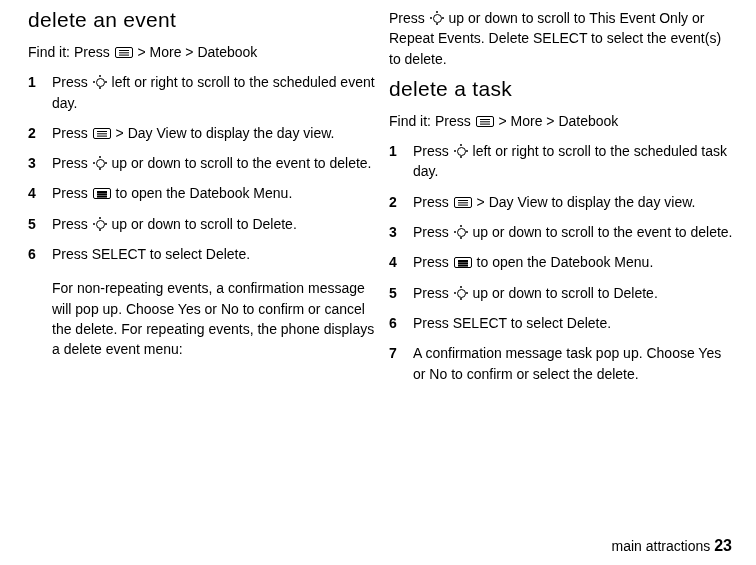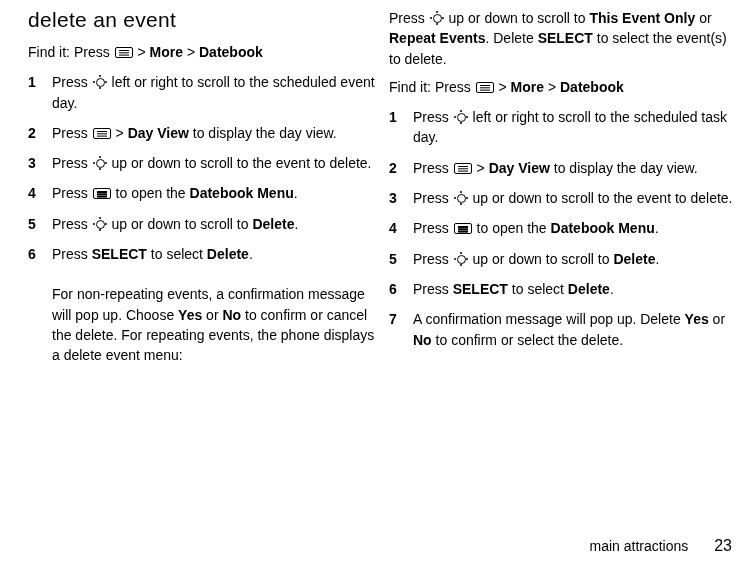--- a/index.html
+++ b/index.html
@@ -27,34 +27,34 @@
       letter-spacing: 0.3px;
       margin-bottom: 10px;
       margin-top: 0;
     }
     .col2 h2 { margin-top: 8px; }
     .findit {
       margin-bottom: 10px;
       line-height: 1.45;
     }
     .findit-label { font-weight: normal; }
-    .bold { font-weight: bold; }
+    .bold { font-weight: normal; }
     ol.steps { list-style: none; }
     ol.steps > li {
       display: flex;
       margin-bottom: 10px;
       line-height: 1.45;
     }
     .step-num {
       font-weight: bold;
       width: 24px;
       flex-shrink: 0;
     }
     .step-body { flex: 1; }
-    .step-para { margin-top: 20px; }
+    .step-para { margin-top: 14px; }
     .continue-para { line-height: 1.45; margin-bottom: 8px; }
     .icon-menu {
       display: inline-block;
       width: 18px;
       height: 11px;
       border: 1.4px solid #000;
       border-radius: 2px;
       vertical-align: -1px;
       position: relative;
       margin: 0 1px;
@@ -92,22 +92,22 @@
     .icon-nav .dot.t { left: 6px; top: 0; }
     .icon-nav .dot.b { left: 6px; bottom: 0; }
     .icon-nav .dot.l { left: 0; top: 6px; }
     .icon-nav .dot.r { right: 0; top: 6px; }
     .footer {
       position: absolute;
       bottom: 10px;
       right: 24px;
       font-size: 14px;
     }
-    .footer .section { margin-right: 22px; }
-    .footer .pnum { font-weight: normal; font-size: 16px; }
+    .footer .section { }
+    .footer .pnum { font-weight: bold; font-size: 16px; }
   </style>
 </head>
 <body>
 
 <div class="columns">
 
   <div class="col">
     <h2>delete an event</h2>
 
     <p class="findit">
@@ -156,20 +156,21 @@
         </span>
       </li>
     </ol>
   </div>
 
   <div class="col col2">
     <p class="continue-para">
       <span>Press </span><span class="icon-nav"><span class="dot t"></span><span class="dot b"></span><span class="dot l"></span><span class="dot r"></span></span><span> up or down to scroll to </span><span class="bold">This Event Only</span><span> or </span><span class="bold">Repeat Events</span><span>. Delete </span><span class="bold">SELECT</span><span> to select the event(s) to delete.</span>
     </p>
 
+    <h2>delete a task</h2>
 
     <p class="findit">
       <span class="findit-label">Find it:</span>
       <span>Press </span><span class="icon-menu"></span><span> &gt; </span><span class="bold">More</span><span> &gt; </span><span class="bold">Datebook</span>
     </p>
 
     <ol class="steps">
       <li>
         <span class="step-num">1</span>
         <span class="step-body">
@@ -202,21 +203,21 @@
       </li>
       <li>
         <span class="step-num">6</span>
         <span class="step-body">
           <span>Press </span><span class="bold">SELECT</span><span> to select </span><span class="bold">Delete</span><span>.</span>
         </span>
       </li>
       <li>
         <span class="step-num">7</span>
         <span class="step-body">
-          <span>A confirmation message will pop up. Delete </span><span class="bold">Yes</span><span> or </span><span class="bold">No</span><span> to confirm or select the delete.</span>
+          <span>A confirmation message task pop up. Choose </span><span class="bold">Yes</span><span> or </span><span class="bold">No</span><span> to confirm or select the delete.</span>
         </span>
       </li>
     </ol>
   </div>
 </div>
 
 <div class="footer">
   <span class="section">main attractions</span>
   <span class="pnum">23</span>
 </div>

